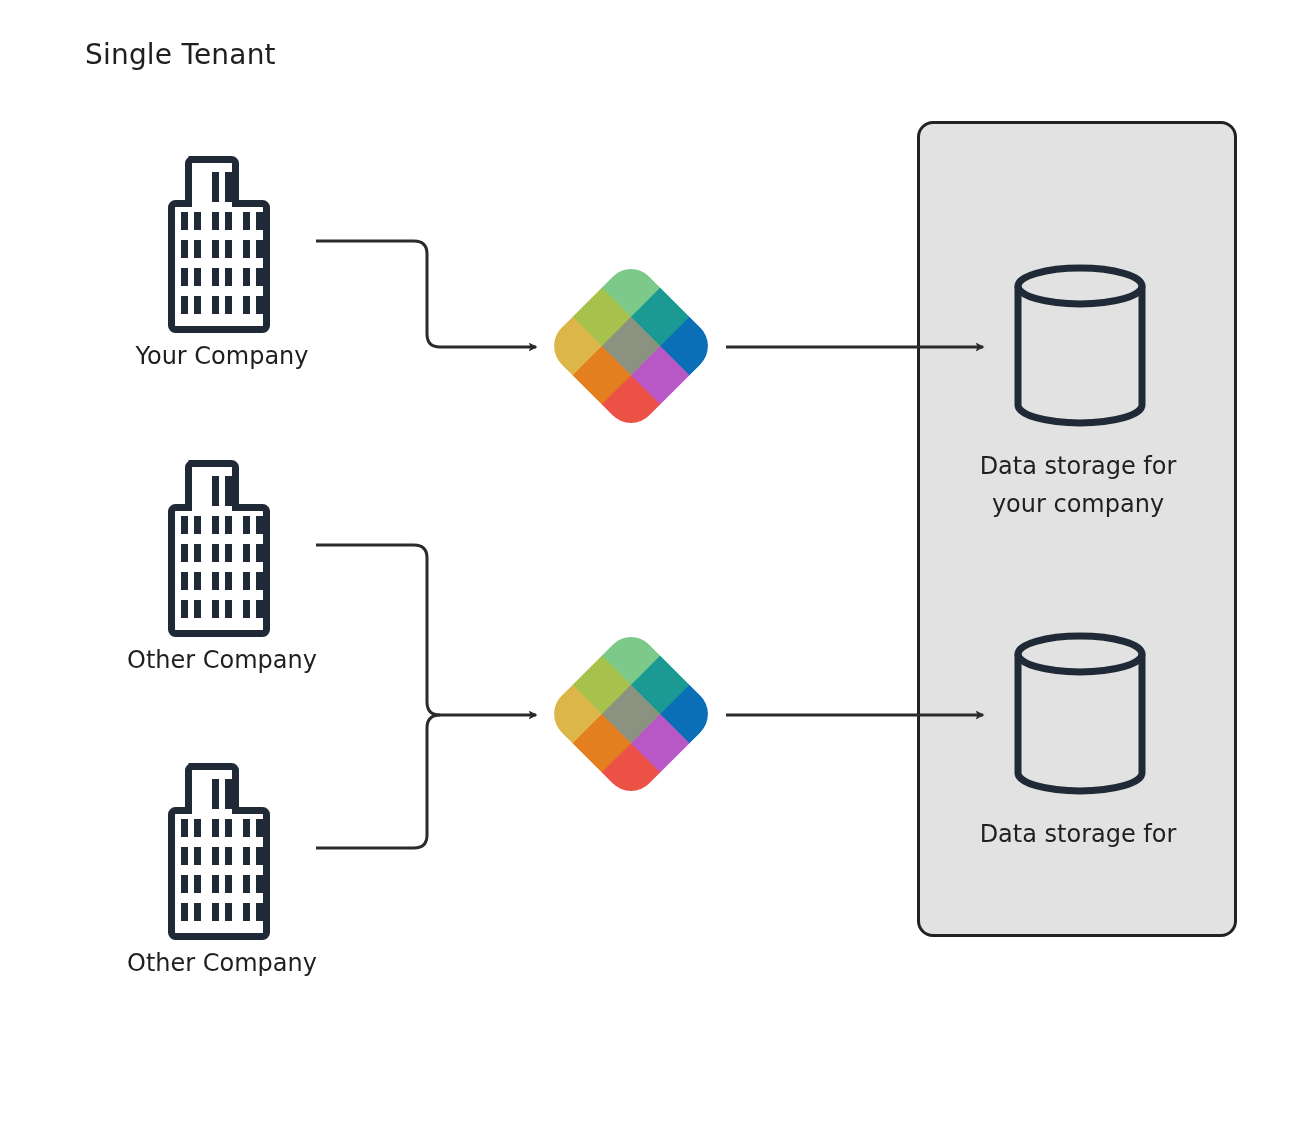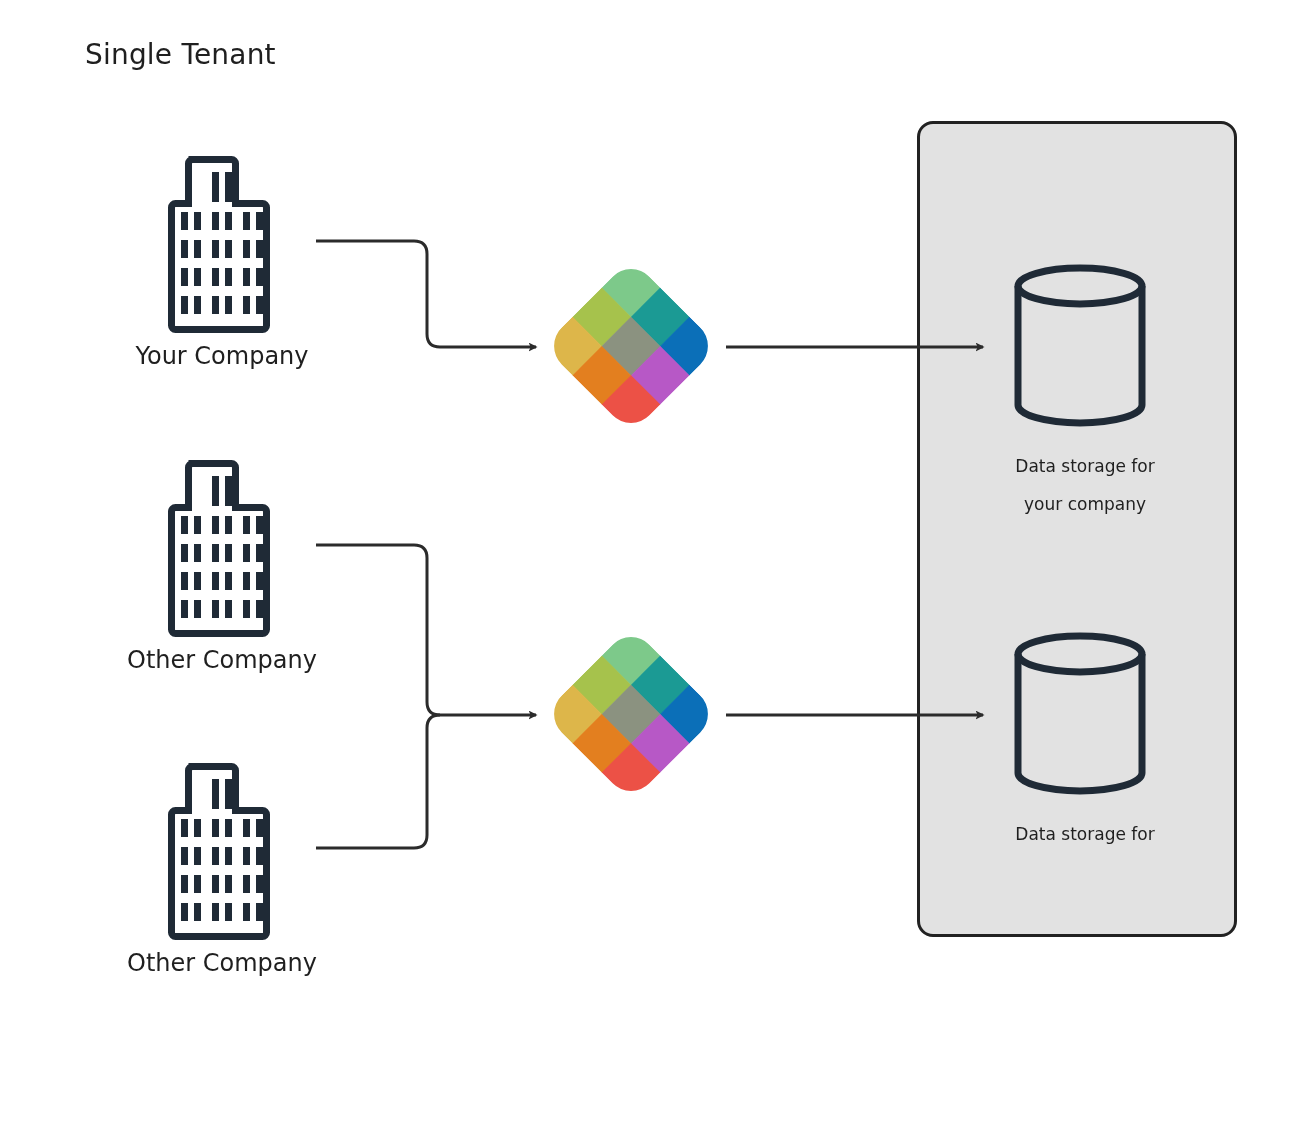--- a/index.html
+++ b/index.html
@@ -3,21 +3,21 @@
   <meta charset="utf-8">
   <style>
     html, body { margin: 0; padding: 0; background: #ffffff; }
     body { width: 1308px; height: 1142px; position: relative; overflow: hidden;
            font-family: "DejaVu Sans", "Liberation Sans", sans-serif; color: #1f1f1f; }
     .title { position: absolute; left: 45px; top: 38px; font-size: 28px; font-weight: 400; letter-spacing: 0.2px; margin-left: 40px; }
     .label { position: absolute; font-size: 24px; text-align: center; white-space: nowrap; color: #1f1f1f; }
     svg.diagram { position: absolute; left: 0; top: 0; }
     .storage-box { position: absolute; left: 917px; top: 121px; width: 320px; height: 816px;
                    background: #e2e2e2; border: 3px solid #222; border-radius: 16px; box-sizing: border-box; }
-    .storage-label { position: absolute; width: 320px; text-align: center; font-size: 17px; line-height: 38px; padding-left: 7px; }
+    .storage-label { position: absolute; width: 320px; text-align: center; font-size: 24px; line-height: 38px; }
   </style>
 </head>
 <body>
 
 <div class="title">Single Tenant</div>
 
 <div class="storage-box"></div>
 
 <svg class="diagram" width="1308" height="1142" viewBox="0 0 1308 1142">
   <defs>

